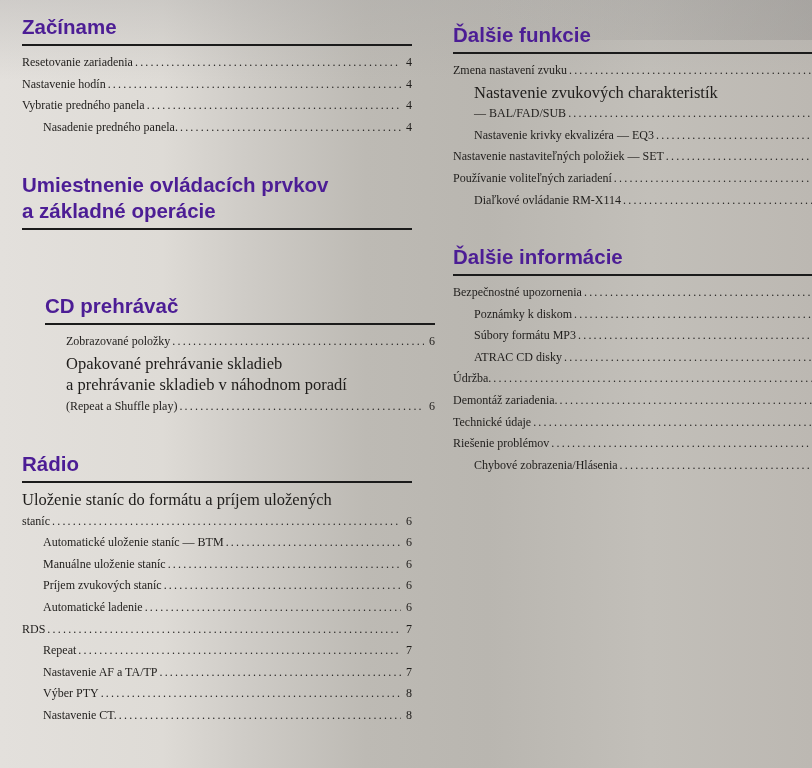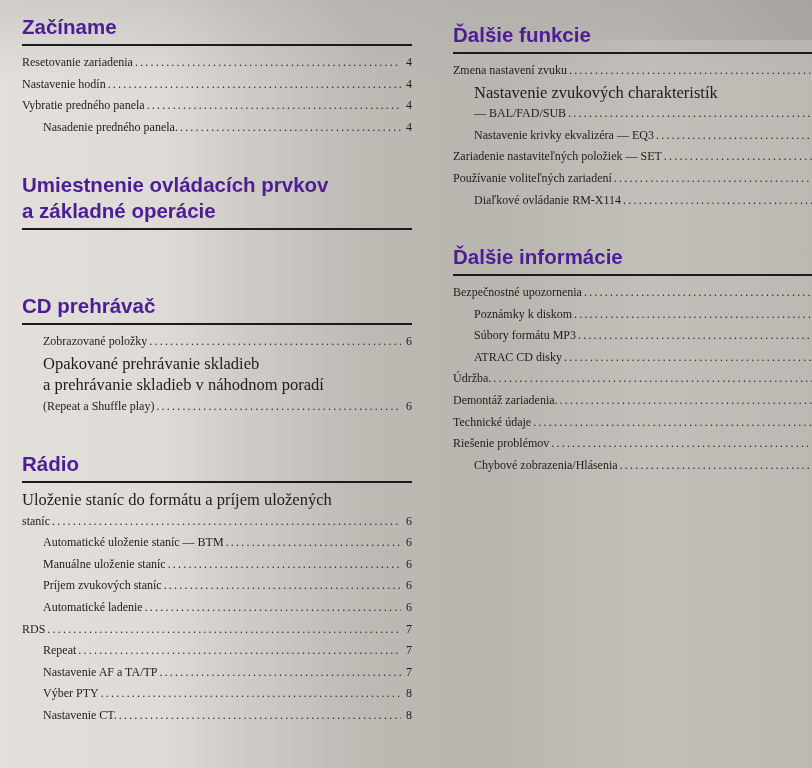--- a/index.html
+++ b/index.html
@@ -76,21 +76,21 @@
     </div>
   </div>
 
   <div class="section" style="top:172px;">
     <div class="heading">
       <div>Umiestnenie ovládacích prvkov</div>
       <div>a základné operácie</div>
     </div>
   </div>
 
-  <div class="section" style="top:293px;">
+  <div class="section" style="top:293px;margin-left:23px;">
     <div class="heading">CD prehrávač</div>
     <div class="entry l2">
       <span class="label">Zobrazované položky</span>
         <span class="dots"></span>
         <span class="page">6</span>
     </div>
     <div>
       <div class="line l2">Opakované prehrávanie skladieb</div>
       <div class="line l2">a prehrávanie skladieb v náhodnom poradí</div>
       <div class="entry l2">
@@ -175,21 +175,21 @@
           <span class="dots"></span>
           <span class="page"></span>
       </div>
     </div>
     <div class="entry l2">
       <span class="label">Nastavenie krivky ekvalizéra — EQ3</span>
         <span class="dots"></span>
         <span class="page"></span>
     </div>
     <div class="entry l1">
-      <span class="label">Zariadenie nastaviteľných položiek — SET</span>
+      <span class="label">Nastavenie nastaviteľných položiek — SET</span>
         <span class="dots"></span>
         <span class="page"></span>
     </div>
     <div class="entry l1">
       <span class="label">Používanie voliteľných zariadení</span>
         <span class="dots"></span>
         <span class="page"></span>
     </div>
     <div class="entry l2">
       <span class="label">Diaľkové ovládanie RM-X114</span>

